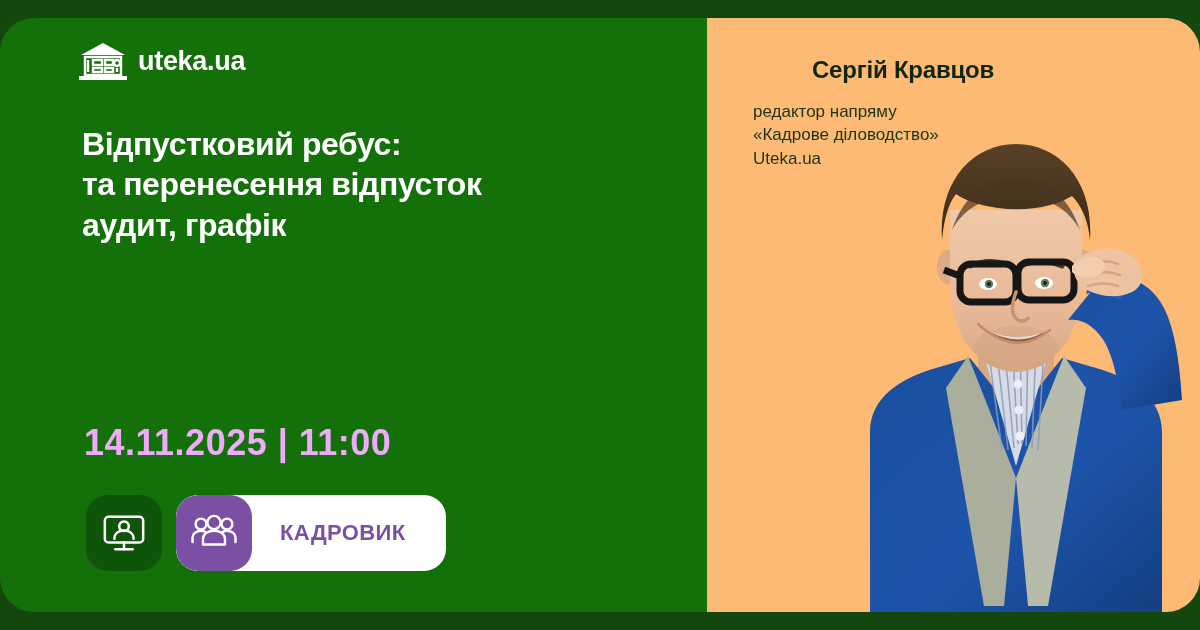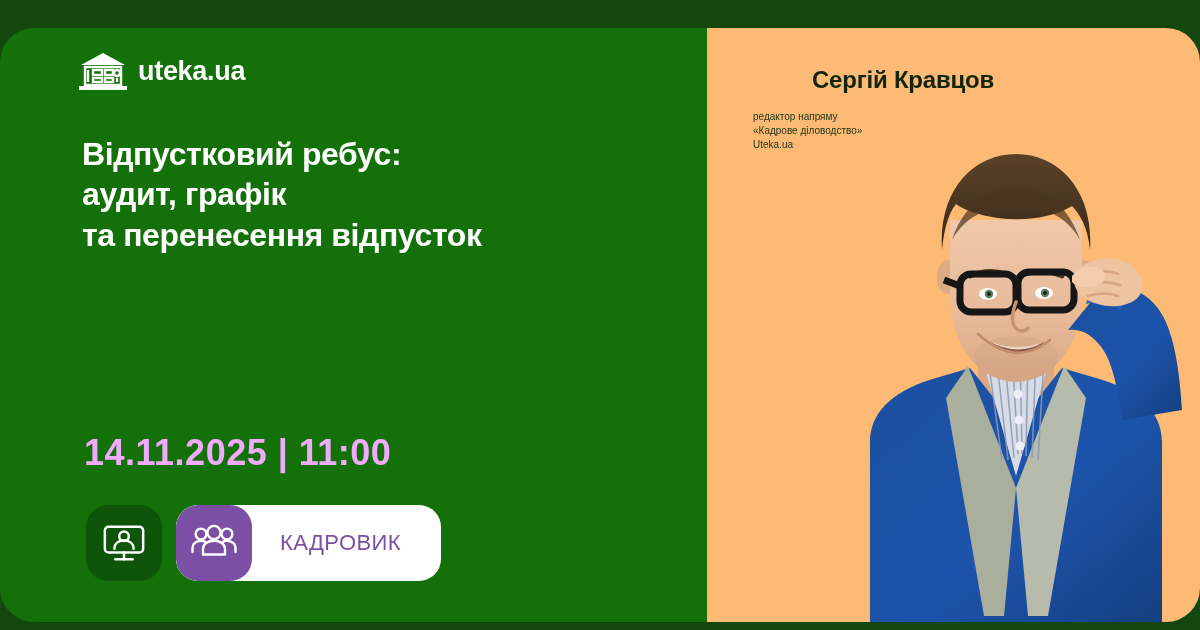--- a/index.html
+++ b/index.html
@@ -22,21 +22,21 @@
     width: 1200px;
     height: 630px;
     background: #14470e;
     overflow: hidden;
   }
 
   
   .card {
     position: absolute;
     left: 0;
-    top: 28px;
+    top: 18px;
     width: 1200px;
     height: 594px;
     border-radius: 34px;
     overflow: hidden;
     display: flex;
   }
 
   
   .left-panel {
     position: relative;
@@ -138,21 +138,21 @@
     border-radius: 22px;
     display: flex;
     align-items: center;
     justify-content: center;
     flex: 0 0 76px;
   }
   .badge-pill-icon svg { width: 48px; height: 48px; display: block; }
   .badge-pill-label {
     color: #7b4fa3;
     font-size: 22px;
-    font-weight: 400;
+    font-weight: 700;
     letter-spacing: 0.4px;
     padding-left: 28px;
     white-space: nowrap;
   }
 
   
   .speaker {
     position: absolute;
     left: 46px;
     top: 38px;
@@ -163,21 +163,21 @@
     color: #13250f;
     font-size: 24px;
     font-weight: 700;
     letter-spacing: -0.2px;
     text-align: center;
     white-space: nowrap;
   }
   .speaker-role {
     margin-top: 16px;
     color: #1c3317;
-    font-size: 10px;
+    font-size: 17px;
     font-weight: 400;
     line-height: 1.38;
   }
   .speaker-role span { display: block; white-space: nowrap; }
 
   
   .photo {
     position: absolute;
     right: -6px;
     bottom: 0;
@@ -210,22 +210,22 @@
               <line x1="39" y1="28" x2="39" y2="32"></line>
             </g>
             <rect x="1" y="36" width="48" height="4" fill="#ffffff"></rect>
           </svg>
         </span>
         <span class="logo-text">uteka.ua</span>
       </div>
 
       <h1 class="headline">
         <span class="headline-line">Відпустковий ребус:</span>
+        <span class="headline-line">та перенесення відпусток</span>
         <span class="headline-line">аудит, графік</span>
-        <span class="headline-line">та перенесення відпусток</span>
       </h1>
 
       <div class="datetime">14.11.2025 | 11:00</div>
 
       <div class="badges">
 
         <div class="badge-webinar">
           <span>
             <svg viewBox="0 0 48 48" xmlns="http://www.w3.org/2000/svg">
               <g fill="none" stroke="#ffffff" stroke-width="2.6" stroke-linecap="round" stroke-linejoin="round">

